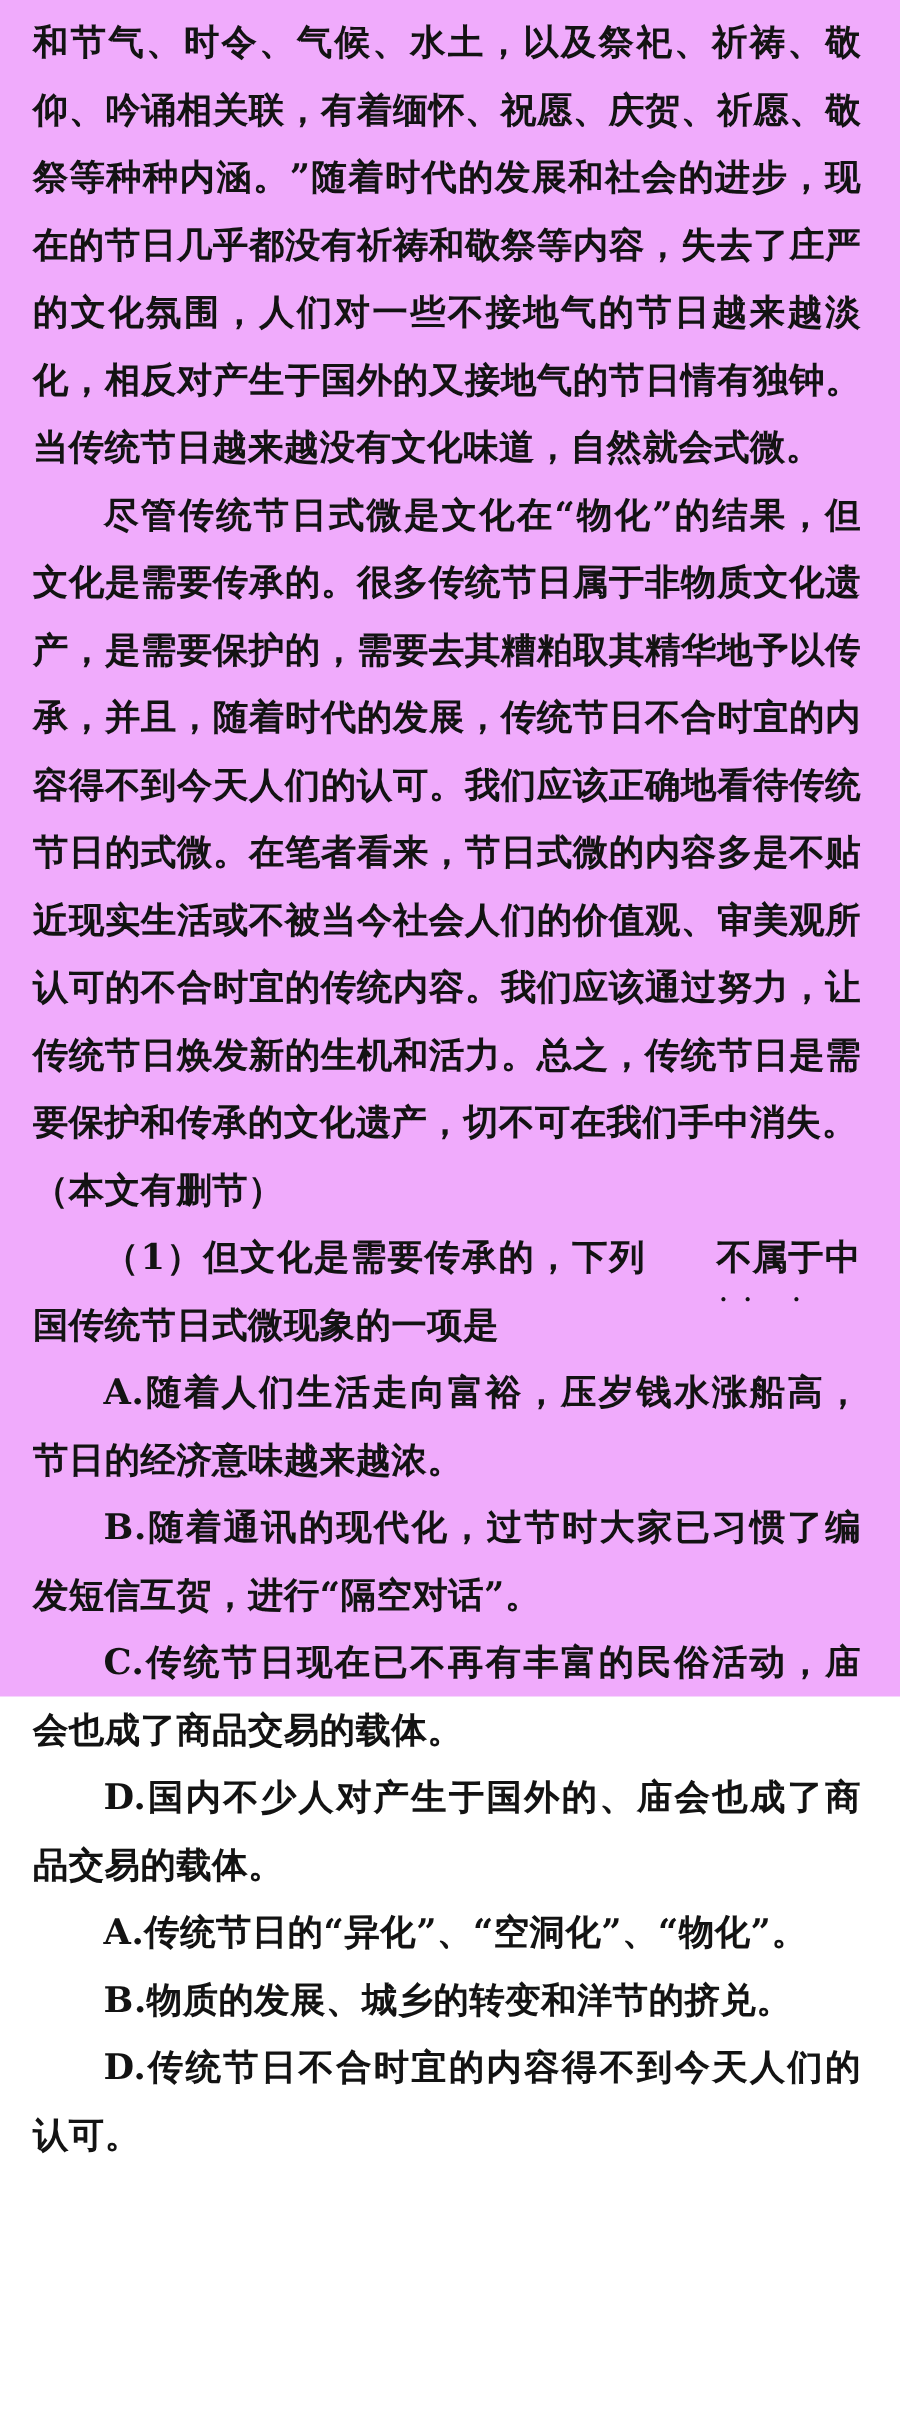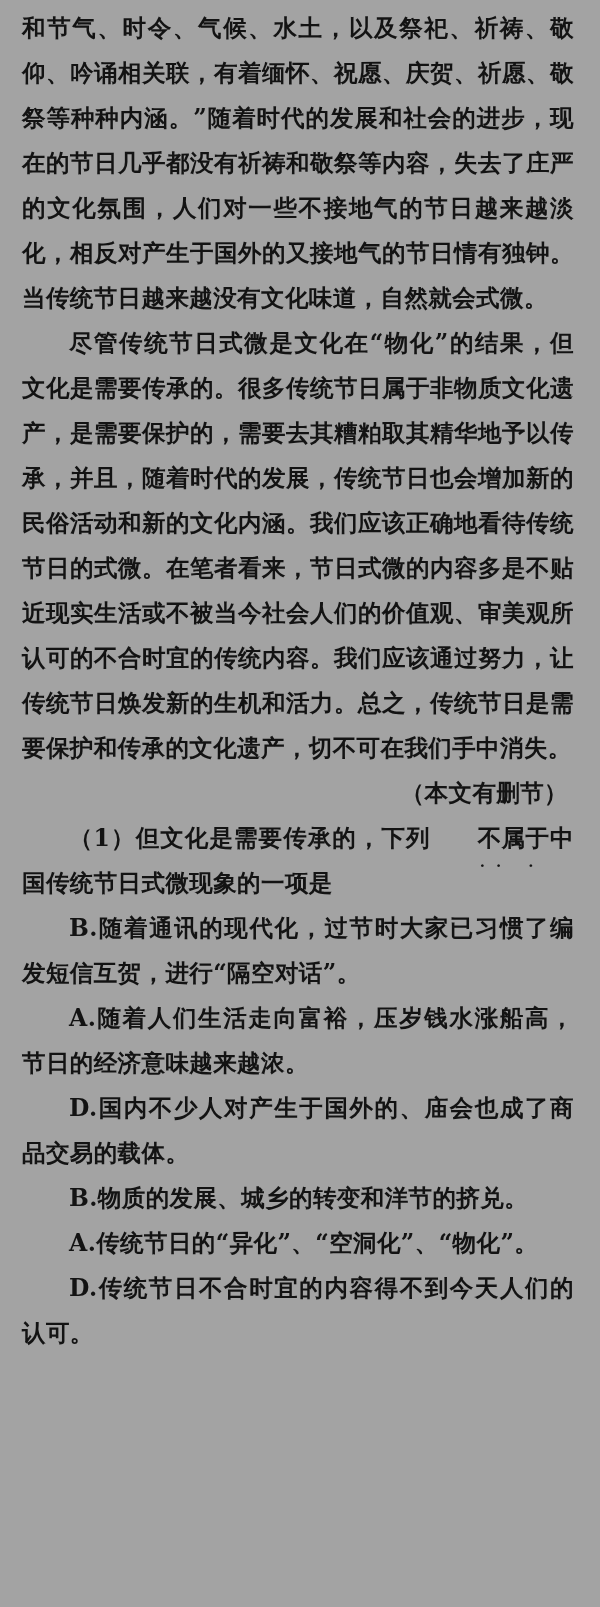--- a/index.html
+++ b/index.html
@@ -10,22 +10,22 @@
   body {
     width: 600px;
     height: 1607px;
     font-family: "DejaVu Serif", "Liberation Serif", serif;
     color: #111111;
     overflow: hidden;
   }
   .page {
     position: relative;
     width: 600px;
-    height: 1607px;
-    background: #a3a3a3;
+    height: 1131px;
+    background: #f0abfc;
     padding: 0;
     box-sizing: border-box;
   }
   .content {
     padding: 6px 26px 0 22px;
     box-sizing: border-box;
   }
   p {
     margin: 0;
     font-size: 23.5px;
@@ -33,21 +33,20 @@
     letter-spacing: 0.4px;
     text-align: justify;
     text-justify: inter-ideograph;
     font-weight: 600;
     color: #131313;
   }
   p.indent {
     text-indent: 47px;
   }
   p.right {
-    text-align: right;
     text-indent: 0;
     padding-right: 6px;
   }
   
   .dotted {
     position: relative;
     display: inline-block;
   }
   .dotted::after {
     content: "·· ·";
@@ -62,35 +61,36 @@
   }
 </style>
 </head>
 <body>
 
 <div class="page">
   <div class="content">
 
     <p class="body-para">和节气、时令、气候、水土，以及祭祀、祈祷、敬仰、吟诵相关联，有着缅怀、祝愿、庆贺、祈愿、敬祭等种种内涵。”随着时代的发展和社会的进步，现在的节日几乎都没有祈祷和敬祭等内容，失去了庄严的文化氛围，人们对一些不接地气的节日越来越淡化，相反对产生于国外的又接地气的节日情有独钟。当传统节日越来越没有文化味道，自然就会式微。</p>
 
-    <p class="body-para indent">尽管传统节日式微是文化在“物化”的结果，但文化是需要传承的。很多传统节日属于非物质文化遗产，是需要保护的，需要去其糟粕取其精华地予以传承，并且，随着时代的发展，传统节日也会增加新的民俗活动和新的文化内涵。我们应该正确地看待传统节日的式微。在笔者看来，节日式微的内容多是不贴近现实生活或不被当今社会人们的价值观、审美观所认可的不合时宜的传统内容。我们应该通过努力，让传统节日焕发新的生机和活力。总之，传统节日是需要保护和传承的文化遗产，切不可在我们手中消失。</p>
+    <p class="body-para indent">尽管传统节日式微是文化在“物化”的结果，但文化是需要传承的。很多传统节日属于非物质文化遗产，是需要保护的，需要去其糟粕取其精华地予以传承，并且，随着时代的发展，传统节日不合时宜的内容得不到今天人们的认可。我们应该正确地看待传统节日的式微。在笔者看来，节日式微的内容多是不贴近现实生活或不被当今社会人们的价值观、审美观所认可的不合时宜的传统内容。我们应该通过努力，让传统节日焕发新的生机和活力。总之，传统节日是需要保护和传承的文化遗产，切不可在我们手中消失。</p>
 
     <p class="right">（本文有删节）</p>
 
     <p class="indent"><span>（1）</span><span>但文化是需要传承的，下列</span><span class="dotted">不属于</span><span>中国传统节日式微现象的一项是</span></p>
 
+    <p class="indent"><span>A.</span><span>随着人们生活走向富裕，压岁钱水涨船高，节日的经济意味越来越浓。</span></p>
+
     <p class="indent"><span>B.</span><span>随着通讯的现代化，过节时大家已习惯了编发短信互贺，进行“隔空对话”。</span></p>
 
-    <p class="indent"><span>A.</span><span>随着人们生活走向富裕，压岁钱水涨船高，节日的经济意味越来越浓。</span></p>
-
+    <p class="indent"><span>C.</span><span>传统节日现在已不再有丰富的民俗活动，庙会也成了商品交易的载体。</span></p>
 
     <p class="indent"><span>D.</span><span>国内不少人对产生于国外的、庙会也成了商品交易的载体。</span></p>
 
 
+    <p class="indent"><span>A.</span><span>传统节日的“异化”、“空洞化”、“物化”。</span></p>
+
     <p class="indent"><span>B.</span><span>物质的发展、城乡的转变和洋节的挤兑。</span></p>
-
-    <p class="indent"><span>A.</span><span>传统节日的“异化”、“空洞化”、“物化”。</span></p>
 
 
     <p class="indent"><span>D.</span><span>传统节日不合时宜的内容得不到今天人们的认可。</span></p>
 
   </div>
 </div>
 
 </body></html>

